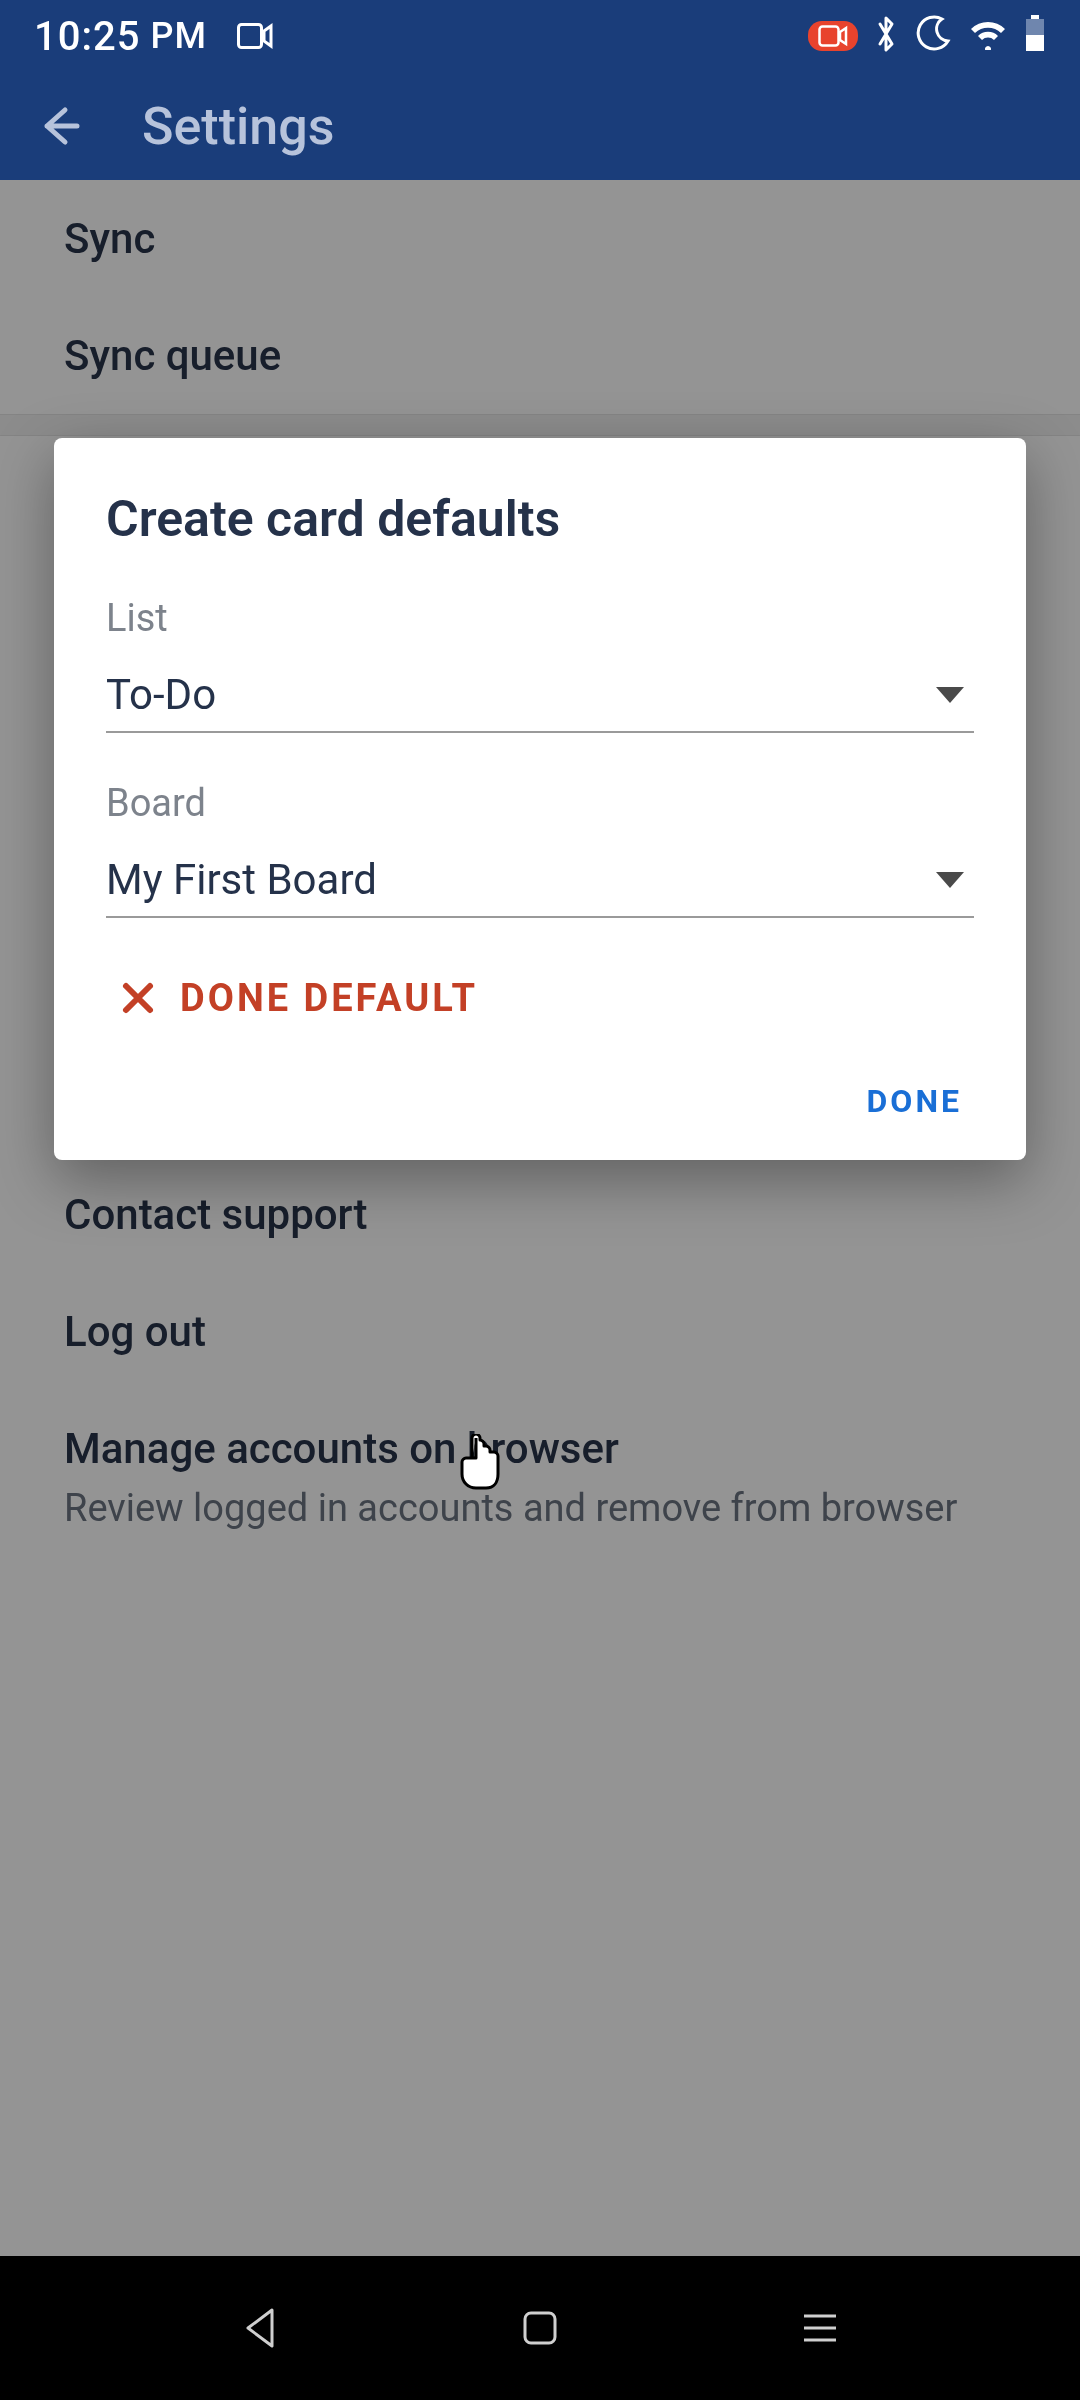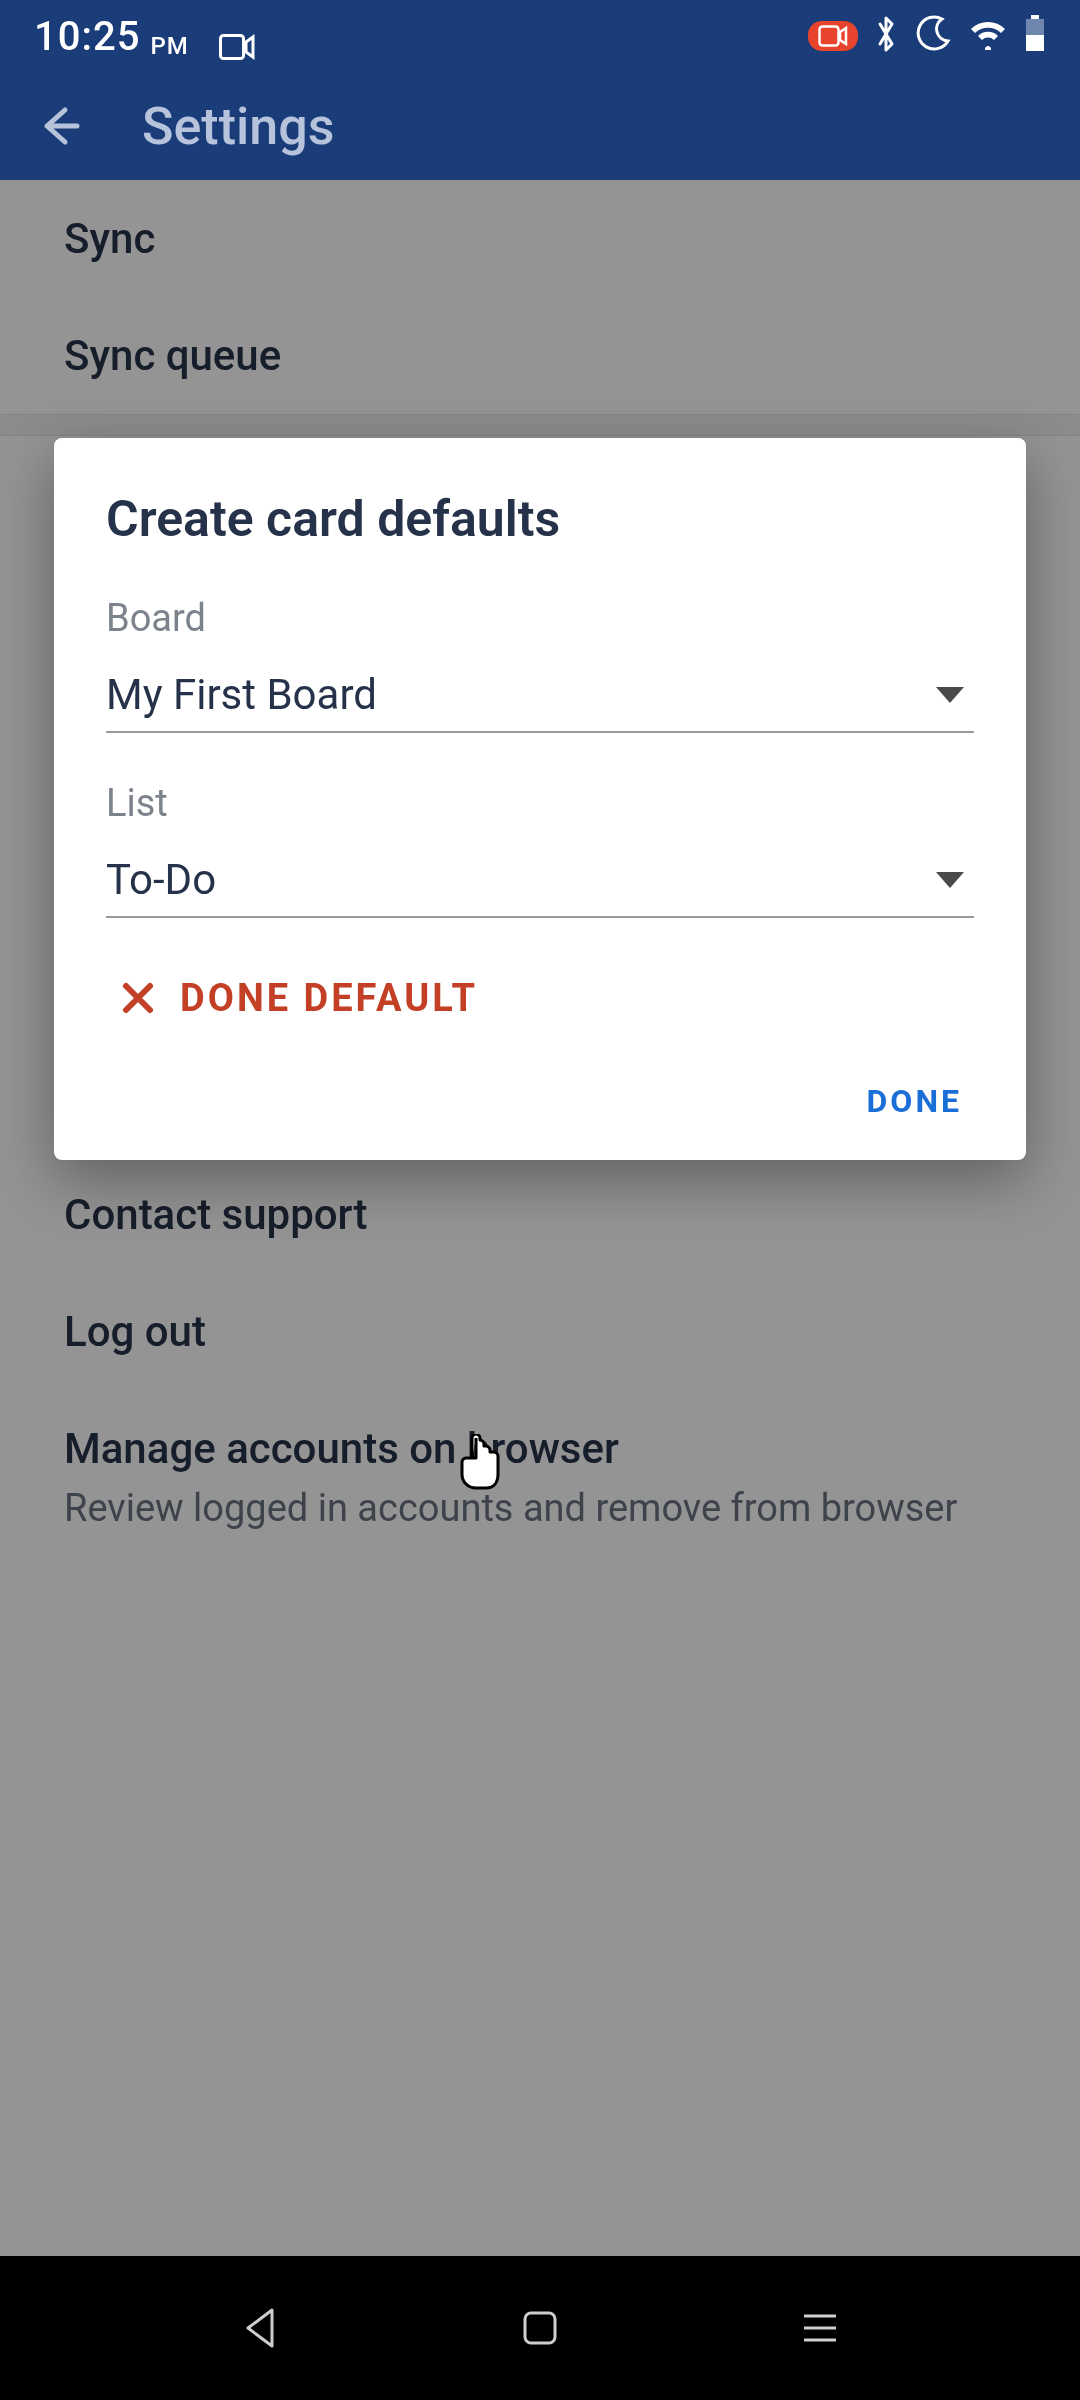--- a/index.html
+++ b/index.html
@@ -4,23 +4,23 @@
 <style>
   * { margin: 0; padding: 0; box-sizing: border-box; font-family: Roboto, -apple-system, "Segoe UI", Arial, sans-serif; }
   html, body { width: 1080px; height: 2400px; background: #000; overflow: hidden; }
 
   
   .status-bar {
     position: absolute; inset: 0 0 auto 0; height: 72px;
     background: #1a3d7a; color: #fff; display: flex; align-items: center;
     padding: 0 34px 0 34px;
   }
-  .status-left { display: flex; align-items: flex-end; gap: 6px; }
+  .status-left { display: flex; align-items: center; gap: 6px; }
   .status-time { font-size: 40px; font-weight: 500; letter-spacing: 1px; }
-  .status-ampm { font-size: 24px; font-weight: 500; letter-spacing: 1px; margin-left: 4px; }
+  .status-ampm { font-size: 36px; font-weight: 500; letter-spacing: 1px; margin-left: 4px; }
   .status-video-left { margin-left: 24px; }
   .status-right { margin-left: auto; display: flex; align-items: center; gap: 16px; }
   .status-pill {
     background: #e8432d; border-radius: 14px; padding: 4px 10px;
     display: inline-flex; align-items: center; justify-content: center;
   }
   .status-icon-svg { display: block; }
 
   
   .app-bar {
@@ -163,35 +163,35 @@
     <div class="settings-sub">Review logged in accounts and remove from browser</div>
   </div>
 </div>
 
 <div class="scrim"></div>
 
 <div class="dialog">
   <div class="dialog-title">Create card defaults</div>
 
   <div class="field">
+    <div class="field-label">List</div>
+    <div class="select-row">
+      <span class="select-value">To-Do</span>
+      <span class="caret"></span>
+    </div>
+  </div>
+
+  <div class="field">
     <div class="field-label">Board</div>
     <div class="select-row">
       <span class="select-value">My First Board</span>
       <span class="caret"></span>
     </div>
   </div>
 
-  <div class="field">
-    <div class="field-label">List</div>
-    <div class="select-row">
-      <span class="select-value">To-Do</span>
-      <span class="caret"></span>
-    </div>
-  </div>
-
   <div class="clear-row">
     <span class="x-icon">
       <svg width="36" height="36" viewBox="0 0 36 36">
         <path d="M6 6 L30 30 M30 6 L6 30" stroke="#c34026" stroke-width="6" stroke-linecap="round"></path>
       </svg>
     </span>
     <span class="clear-text">DONE DEFAULT</span>
   </div>
 
   <div class="done-row">

